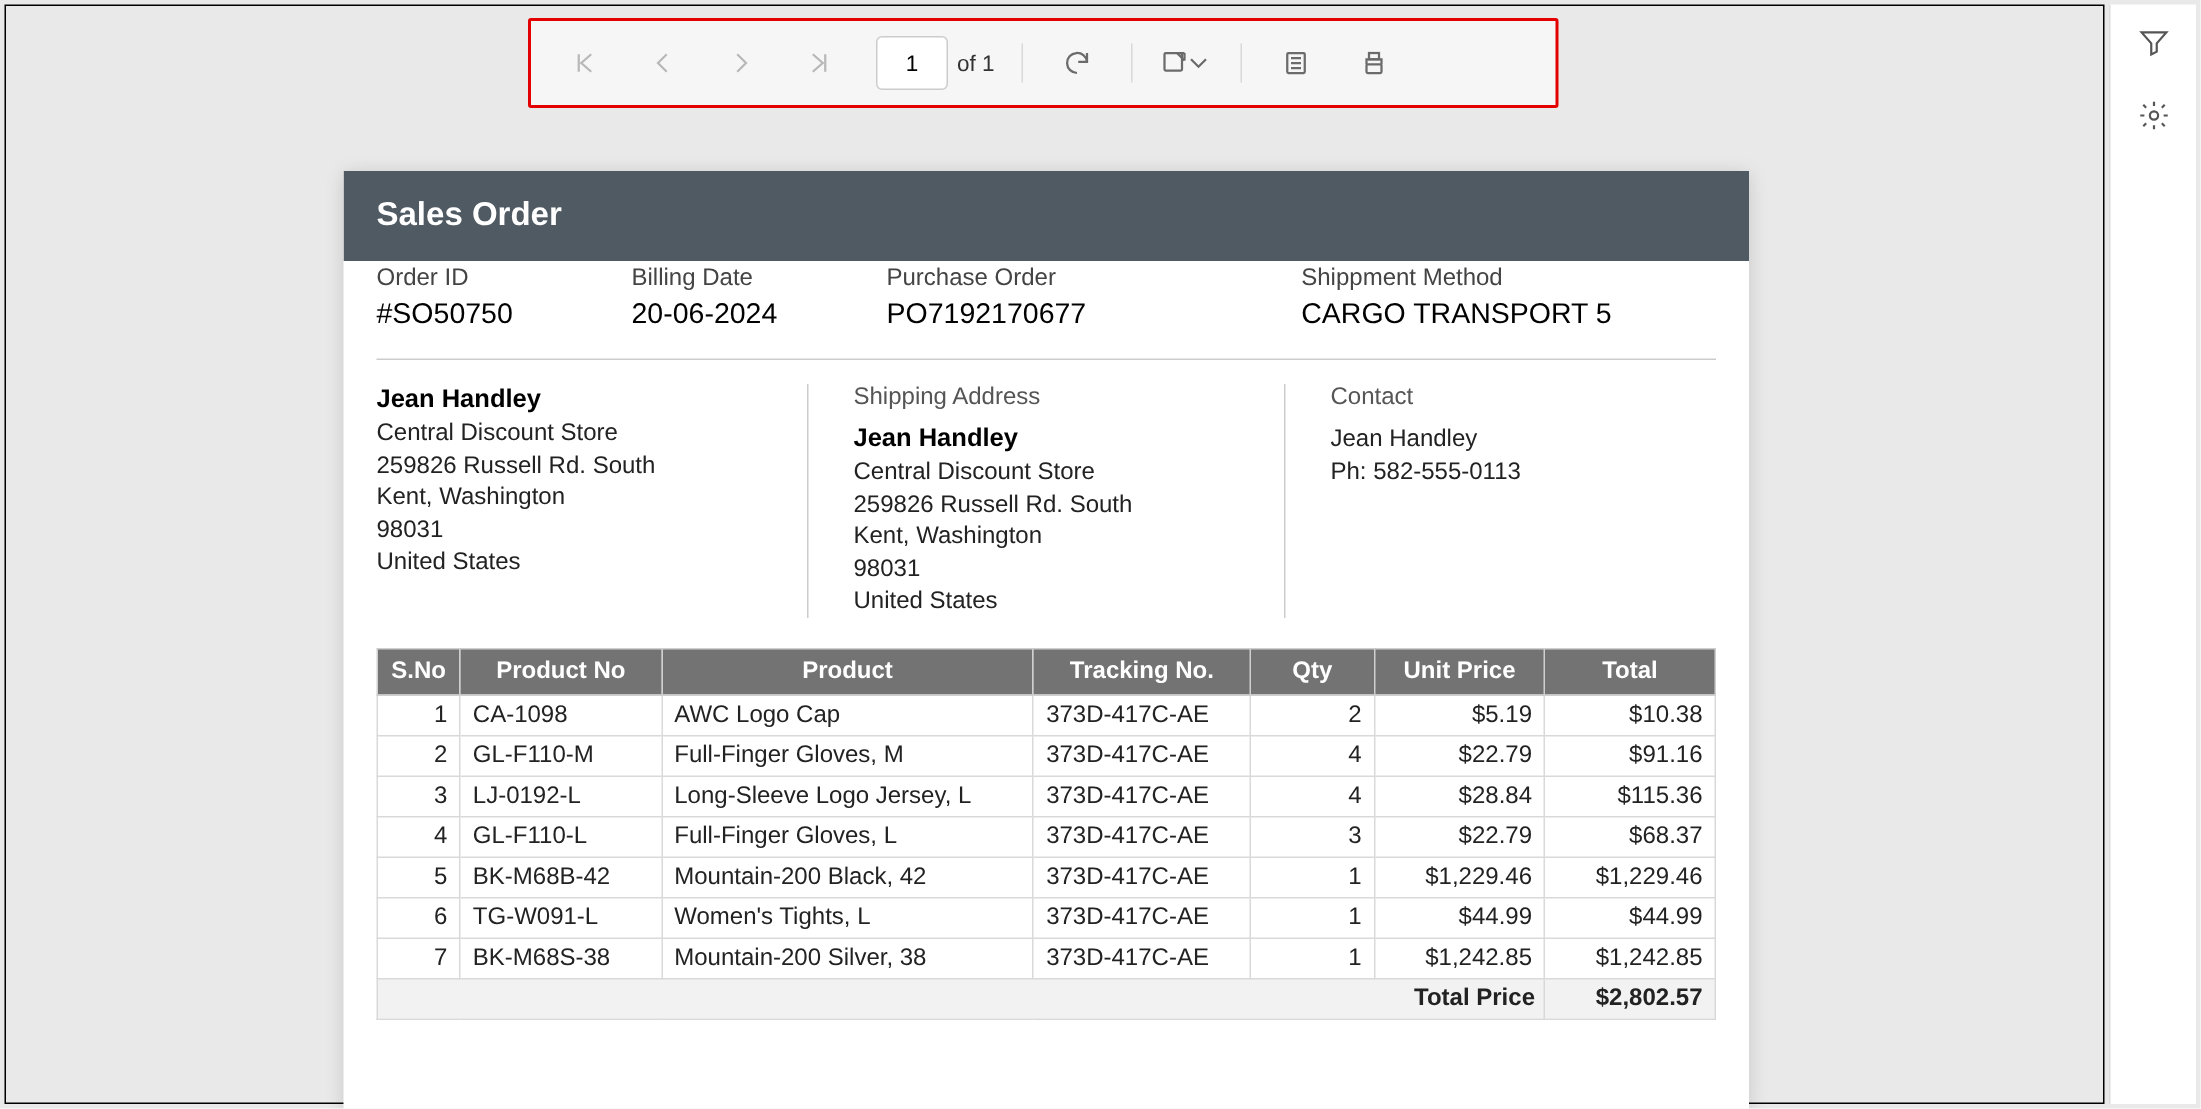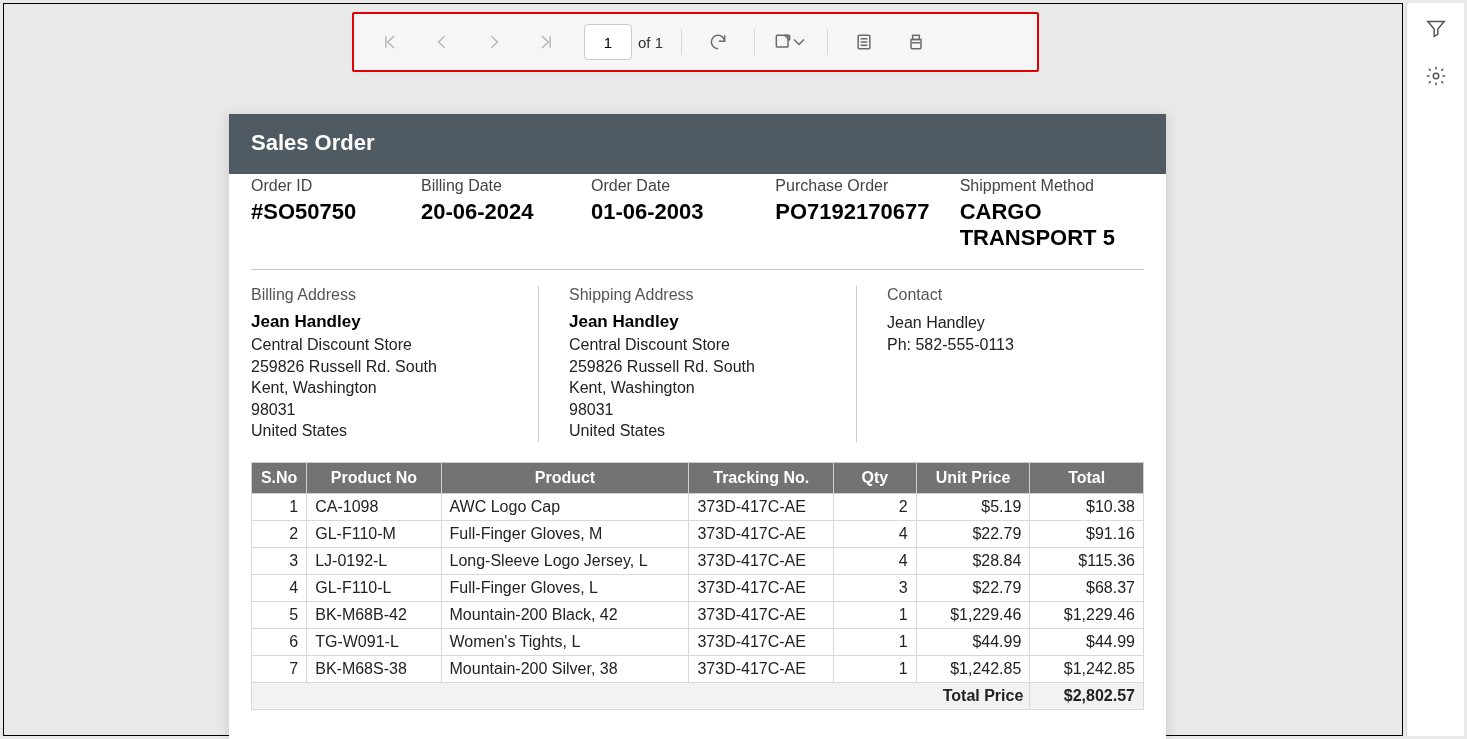--- a/index.html
+++ b/index.html
@@ -86,21 +86,21 @@
     font-size: 22px;
     padding: 16px 22px 18px 22px;
   }
   .meta-row {
     display: flex;
     padding: 3px 22px 12px 22px;
   }
   .meta-col { flex: 1; }
   .meta-col.narrow { flex: 0 0 170px; }
   .meta-label { color: #444; font-size: 16px; margin-bottom: 4px; }
-  .meta-value { font-weight: 700; font-size: 22px; }
+  .meta-value { font-weight: 400; font-size: 19px; }
   .hr { height: 1px; background: #ccc; margin: 6px 22px 0 22px; }
 
   .addr-row {
     display: flex;
     padding: 16px 22px 14px 22px;
   }
   .addr-col {
     flex: 1;
     padding-right: 30px;
     border-right: 1px solid #ccc;
@@ -211,37 +211,32 @@
     <div class="meta-row">
       <div class="meta-col narrow">
         <div class="meta-label">Order ID</div>
         <div class="meta-value">#SO50750</div>
       </div>
       <div class="meta-col narrow">
         <div class="meta-label">Billing Date</div>
         <div class="meta-value">20-06-2024</div>
       </div>
       <div class="meta-col">
-        <div class="meta-label">Order Date</div>
-        <div class="meta-value">01-06-2003</div>
-      </div>
-      <div class="meta-col">
         <div class="meta-label">Purchase Order</div>
         <div class="meta-value">PO7192170677</div>
       </div>
       <div class="meta-col">
         <div class="meta-label">Shippment Method</div>
         <div class="meta-value">CARGO TRANSPORT 5</div>
       </div>
     </div>
     <div class="hr"></div>
 
     <div class="addr-row">
       <div class="addr-col">
-        <div class="addr-title">Billing Address</div>
         <div class="addr-name">Jean Handley</div>
         <div class="addr-line">Central Discount Store</div>
         <div class="addr-line">259826 Russell Rd. South</div>
         <div class="addr-line">Kent, Washington</div>
         <div class="addr-line">98031</div>
         <div class="addr-line">United States</div>
       </div>
       <div class="addr-col">
         <div class="addr-title">Shipping Address</div>
         <div class="addr-name">Jean Handley</div>

